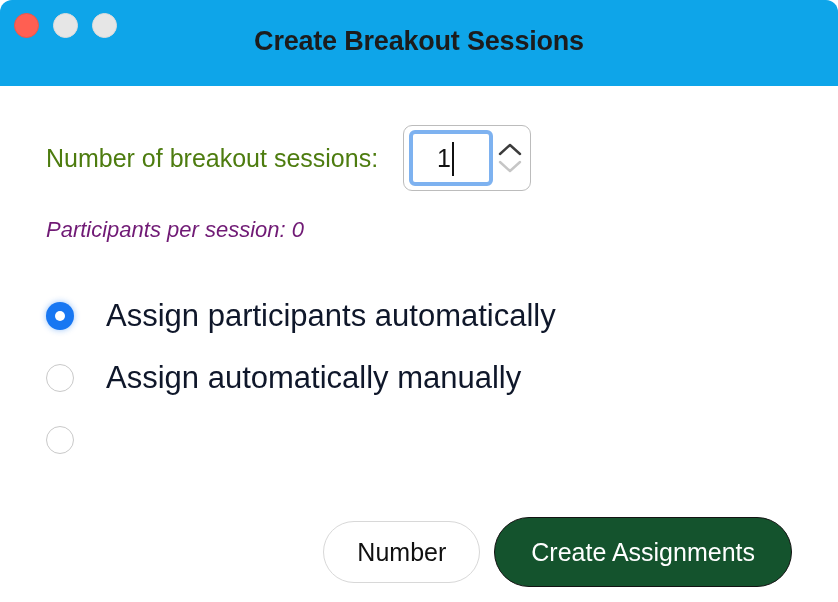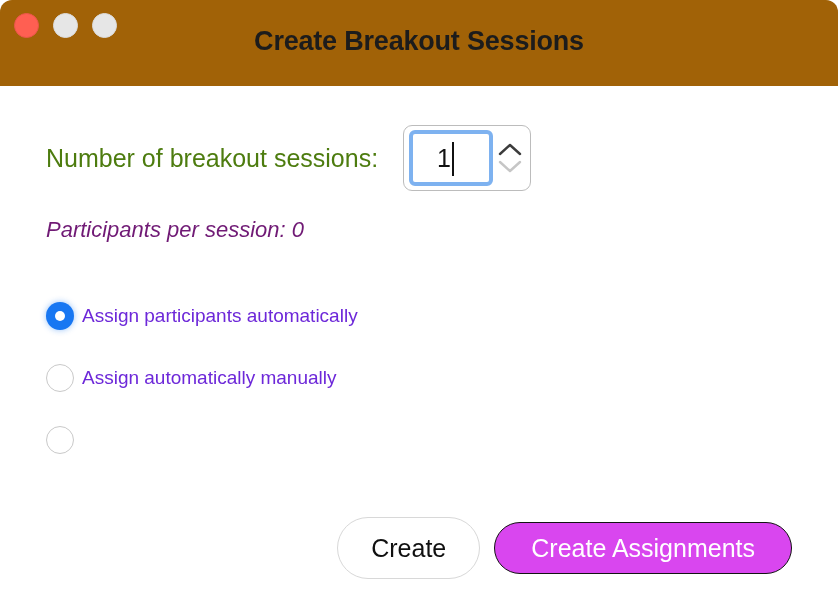--- a/index.html
+++ b/index.html
@@ -23,21 +23,21 @@
     border-top-left-radius: 12px;
     border-top-right-radius: 12px;
     overflow: hidden;
     box-sizing: border-box;
   }
 
   
   .titlebar {
     position: relative;
     height: 86px;
-    background: #a16207;
+    background: #0ea5e9;
   }
   .traffic-lights {
     position: absolute;
     left: 14px;
     top: 13px;
     display: flex;
     gap: 14px;
     align-items: center;
   }
   .light {
@@ -186,23 +186,23 @@
     position: absolute;
     left: 50%;
     top: 50%;
     width: 10px;
     height: 10px;
     margin: -5px 0 0 -5px;
     border-radius: 50%;
     background: #ffffff;
   }
   .radio-label {
-    margin-left: 8px;
-    font-size: 19px;
-    color: #6d28d9;
+    margin-left: 32px;
+    font-size: 31px;
+    color: #0f172a;
     white-space: nowrap;
   }
 
   
   .footer {
     display: flex;
     justify-content: flex-end;
     align-items: center;
     gap: 14px;
     margin-top: 46px;
@@ -220,23 +220,23 @@
     white-space: nowrap;
   }
   .btn-secondary {
     height: 62px;
     padding: 0 33px;
     background: #ffffff;
     border: 1px solid #d8d8d8;
     color: #101010;
   }
   .btn-primary {
-    height: 52px;
+    height: 70px;
     padding: 12px 36px;
-    background: #d946ef;
+    background: #14532d;
     border: 1px solid #131313;
     color: #ffffff;
   }
 </style>
 </head>
 <body>
 
 <div class="window">
 
   <div class="titlebar">
@@ -287,18 +287,18 @@
         <span class="radio-label">Assign automatically manually</span>
       </div>
 
       <div class="radio-row">
         <span class="radio off"></span>
       </div>
 
     </div>
 
     <div class="footer">
-      <button class="btn btn-secondary">Create</button>
+      <button class="btn btn-secondary">Number</button>
       <button class="btn btn-primary">Create Assignments</button>
     </div>
 
   </div>
 </div>
 
 </body></html>

